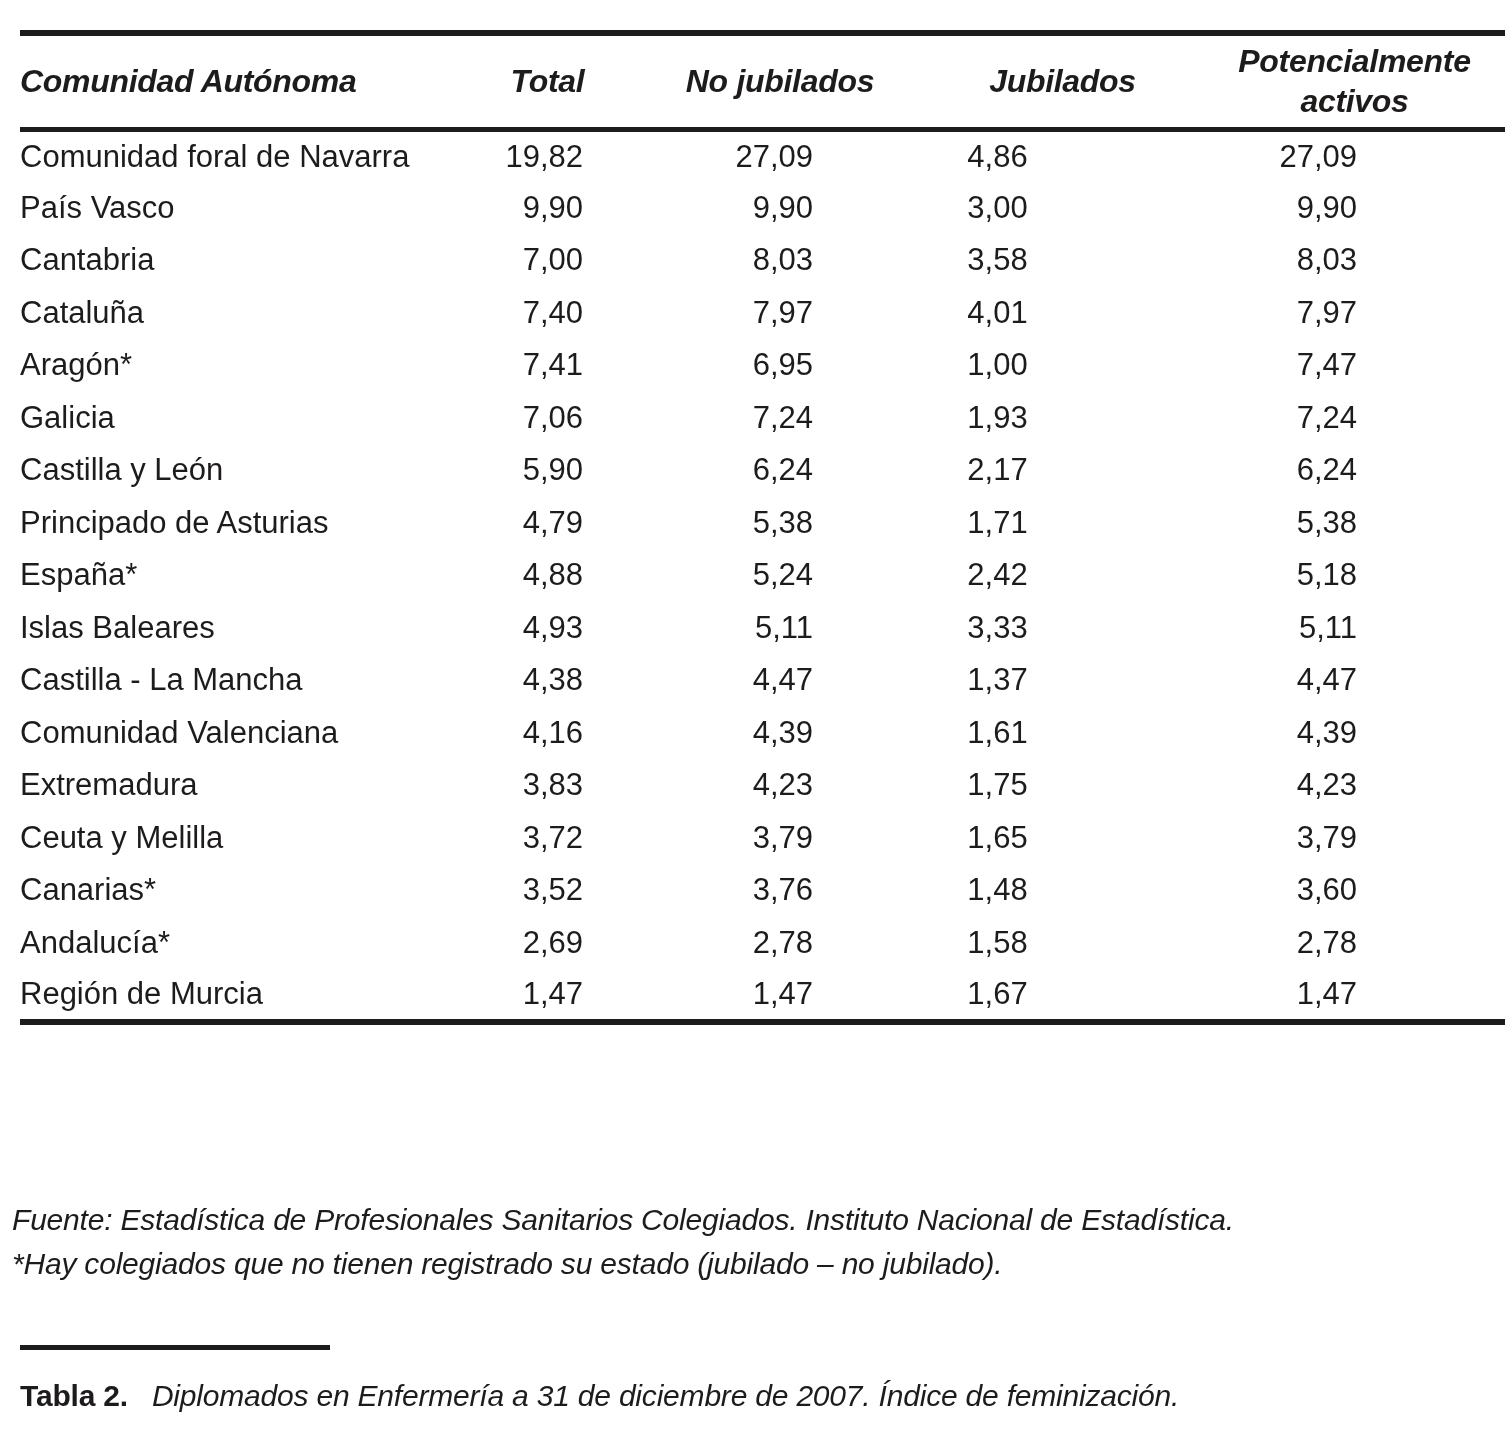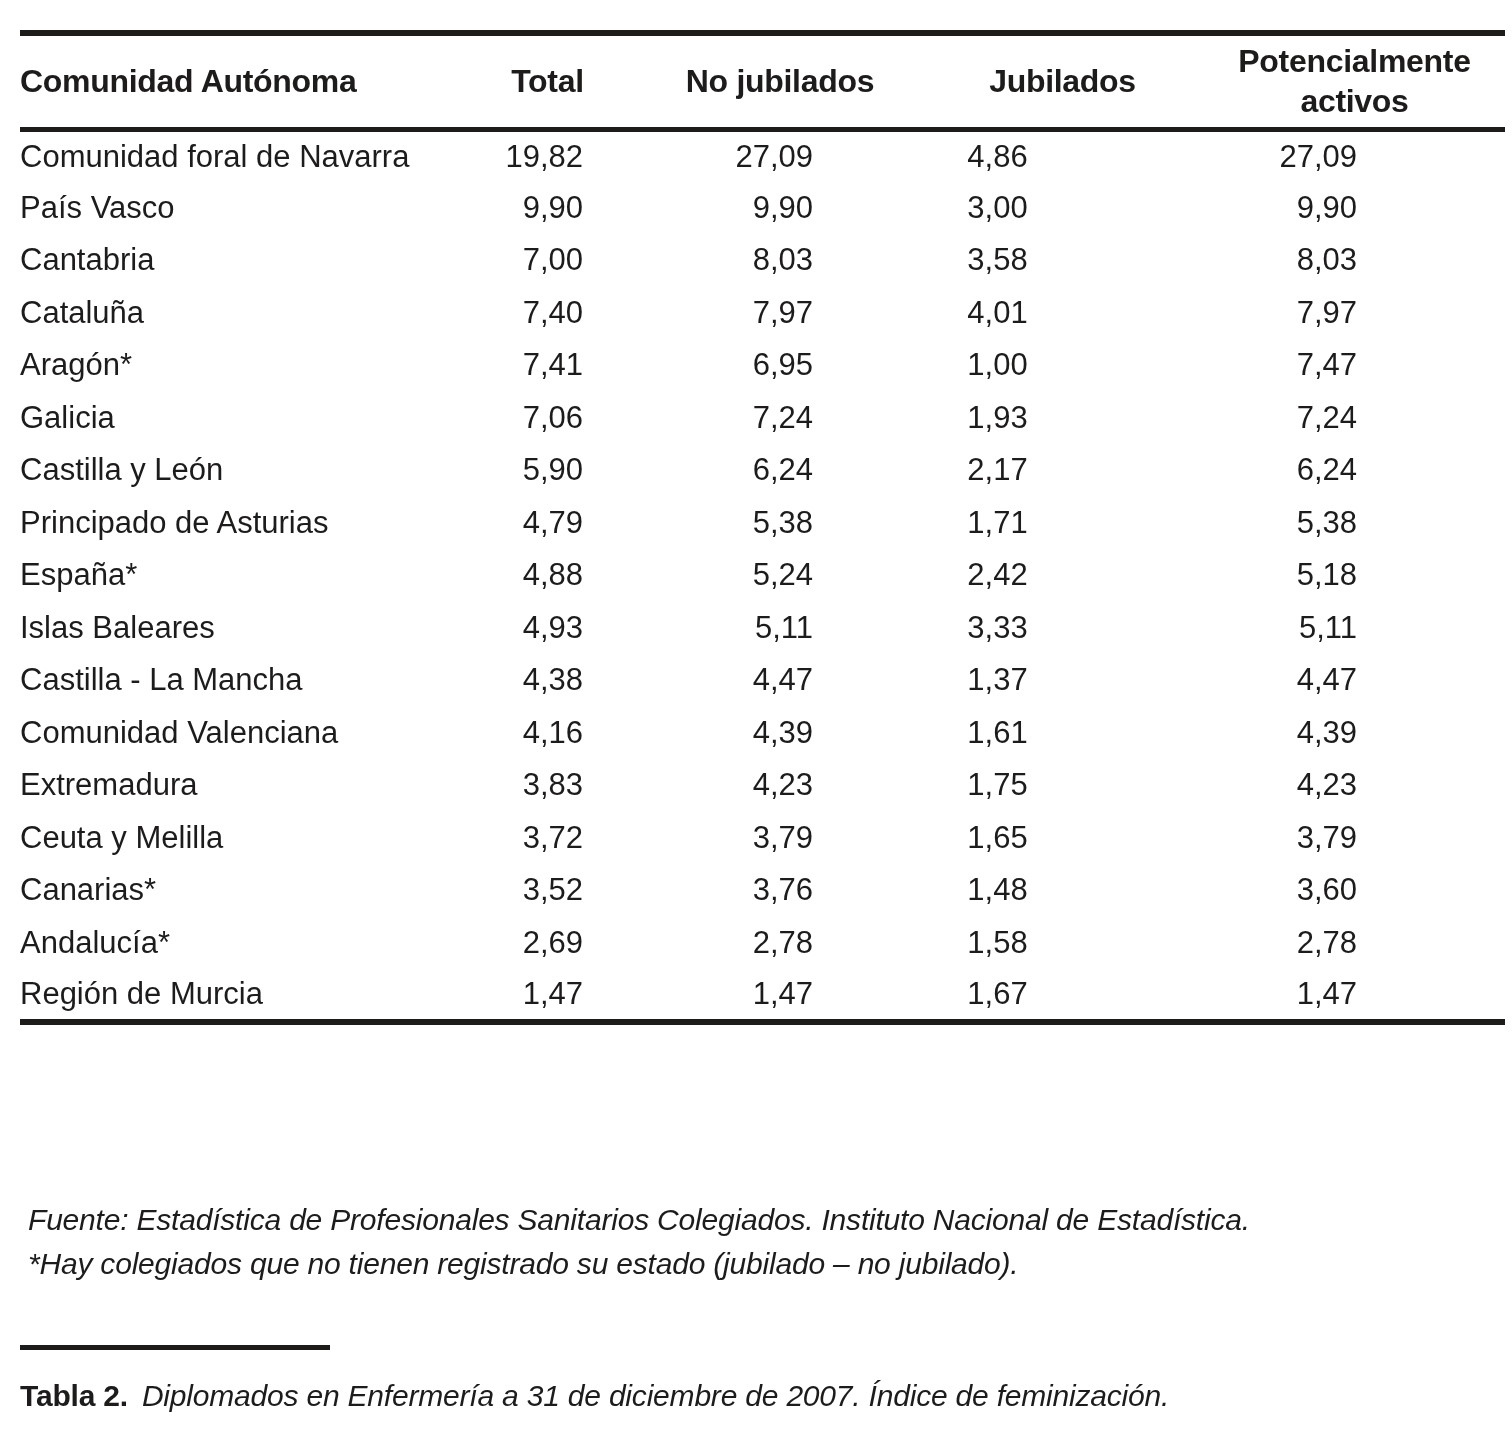--- a/index.html
+++ b/index.html
@@ -21,21 +21,21 @@
     border-top:6px solid #1e1b1b;
     border-bottom:6px solid #1e1b1b;
     color:#1e1b1b;
   }
   col.col-name { width:430px; }
   col.col-total { width:195px; }
   col.col-nojub { width:270px; }
   col.col-jub  { width:295px; }
   col.col-pot  { width:295px; }
 
-  thead tr { border-bottom:5px solid #1e1b1b; }
+  thead tr { border-bottom:5px solid #1e1b1b;font-style:italic; }
   thead th {
     height:96px;
     font-size:32px;
     font-weight:bold;
     letter-spacing:-0.3px;
     vertical-align:middle;
     text-align:center;
     line-height:1.25;
     padding:0;
   }
@@ -50,35 +50,35 @@
     padding:0;
   }
   tbody td.c-name { text-align:left; }
   tbody td.c-num  { text-align:right; }
   tbody td.c1 { padding-right:62px; }
   tbody td.c2 { padding-right:102px; }
   tbody td.c3 { padding-right:130px;text-align:center; }
   tbody td.c4 { padding-right:148px; }
 
   .footnotes {
-    position:absolute; left:28px; top:1198px;
+    position:absolute; left:12px; top:1198px;
     font-size:30px; font-style:italic;
     line-height:43.5px;
     letter-spacing:-0.2px;
   }
   .short-rule {
     position:absolute; left:20px; top:1345px;
     width:310px; height:5px; background:#1e1b1b;
   }
   .caption {
     position:absolute; left:20px; top:1378px;
     font-size:30px; line-height:36px;
     letter-spacing:-0.2px;
   }
-  .caption .cap-label { font-weight:bold; font-style:normal; margin-right:14px; }
+  .caption .cap-label { font-weight:bold; font-style:normal; margin-right:24px; }
   .caption .cap-text { font-style:italic;text-align:right; }
 </style>
 </head>
 <body>
 
 <div class="page">
 
   <table class="stats">
     <colgroup>
       <col class="col-name">

